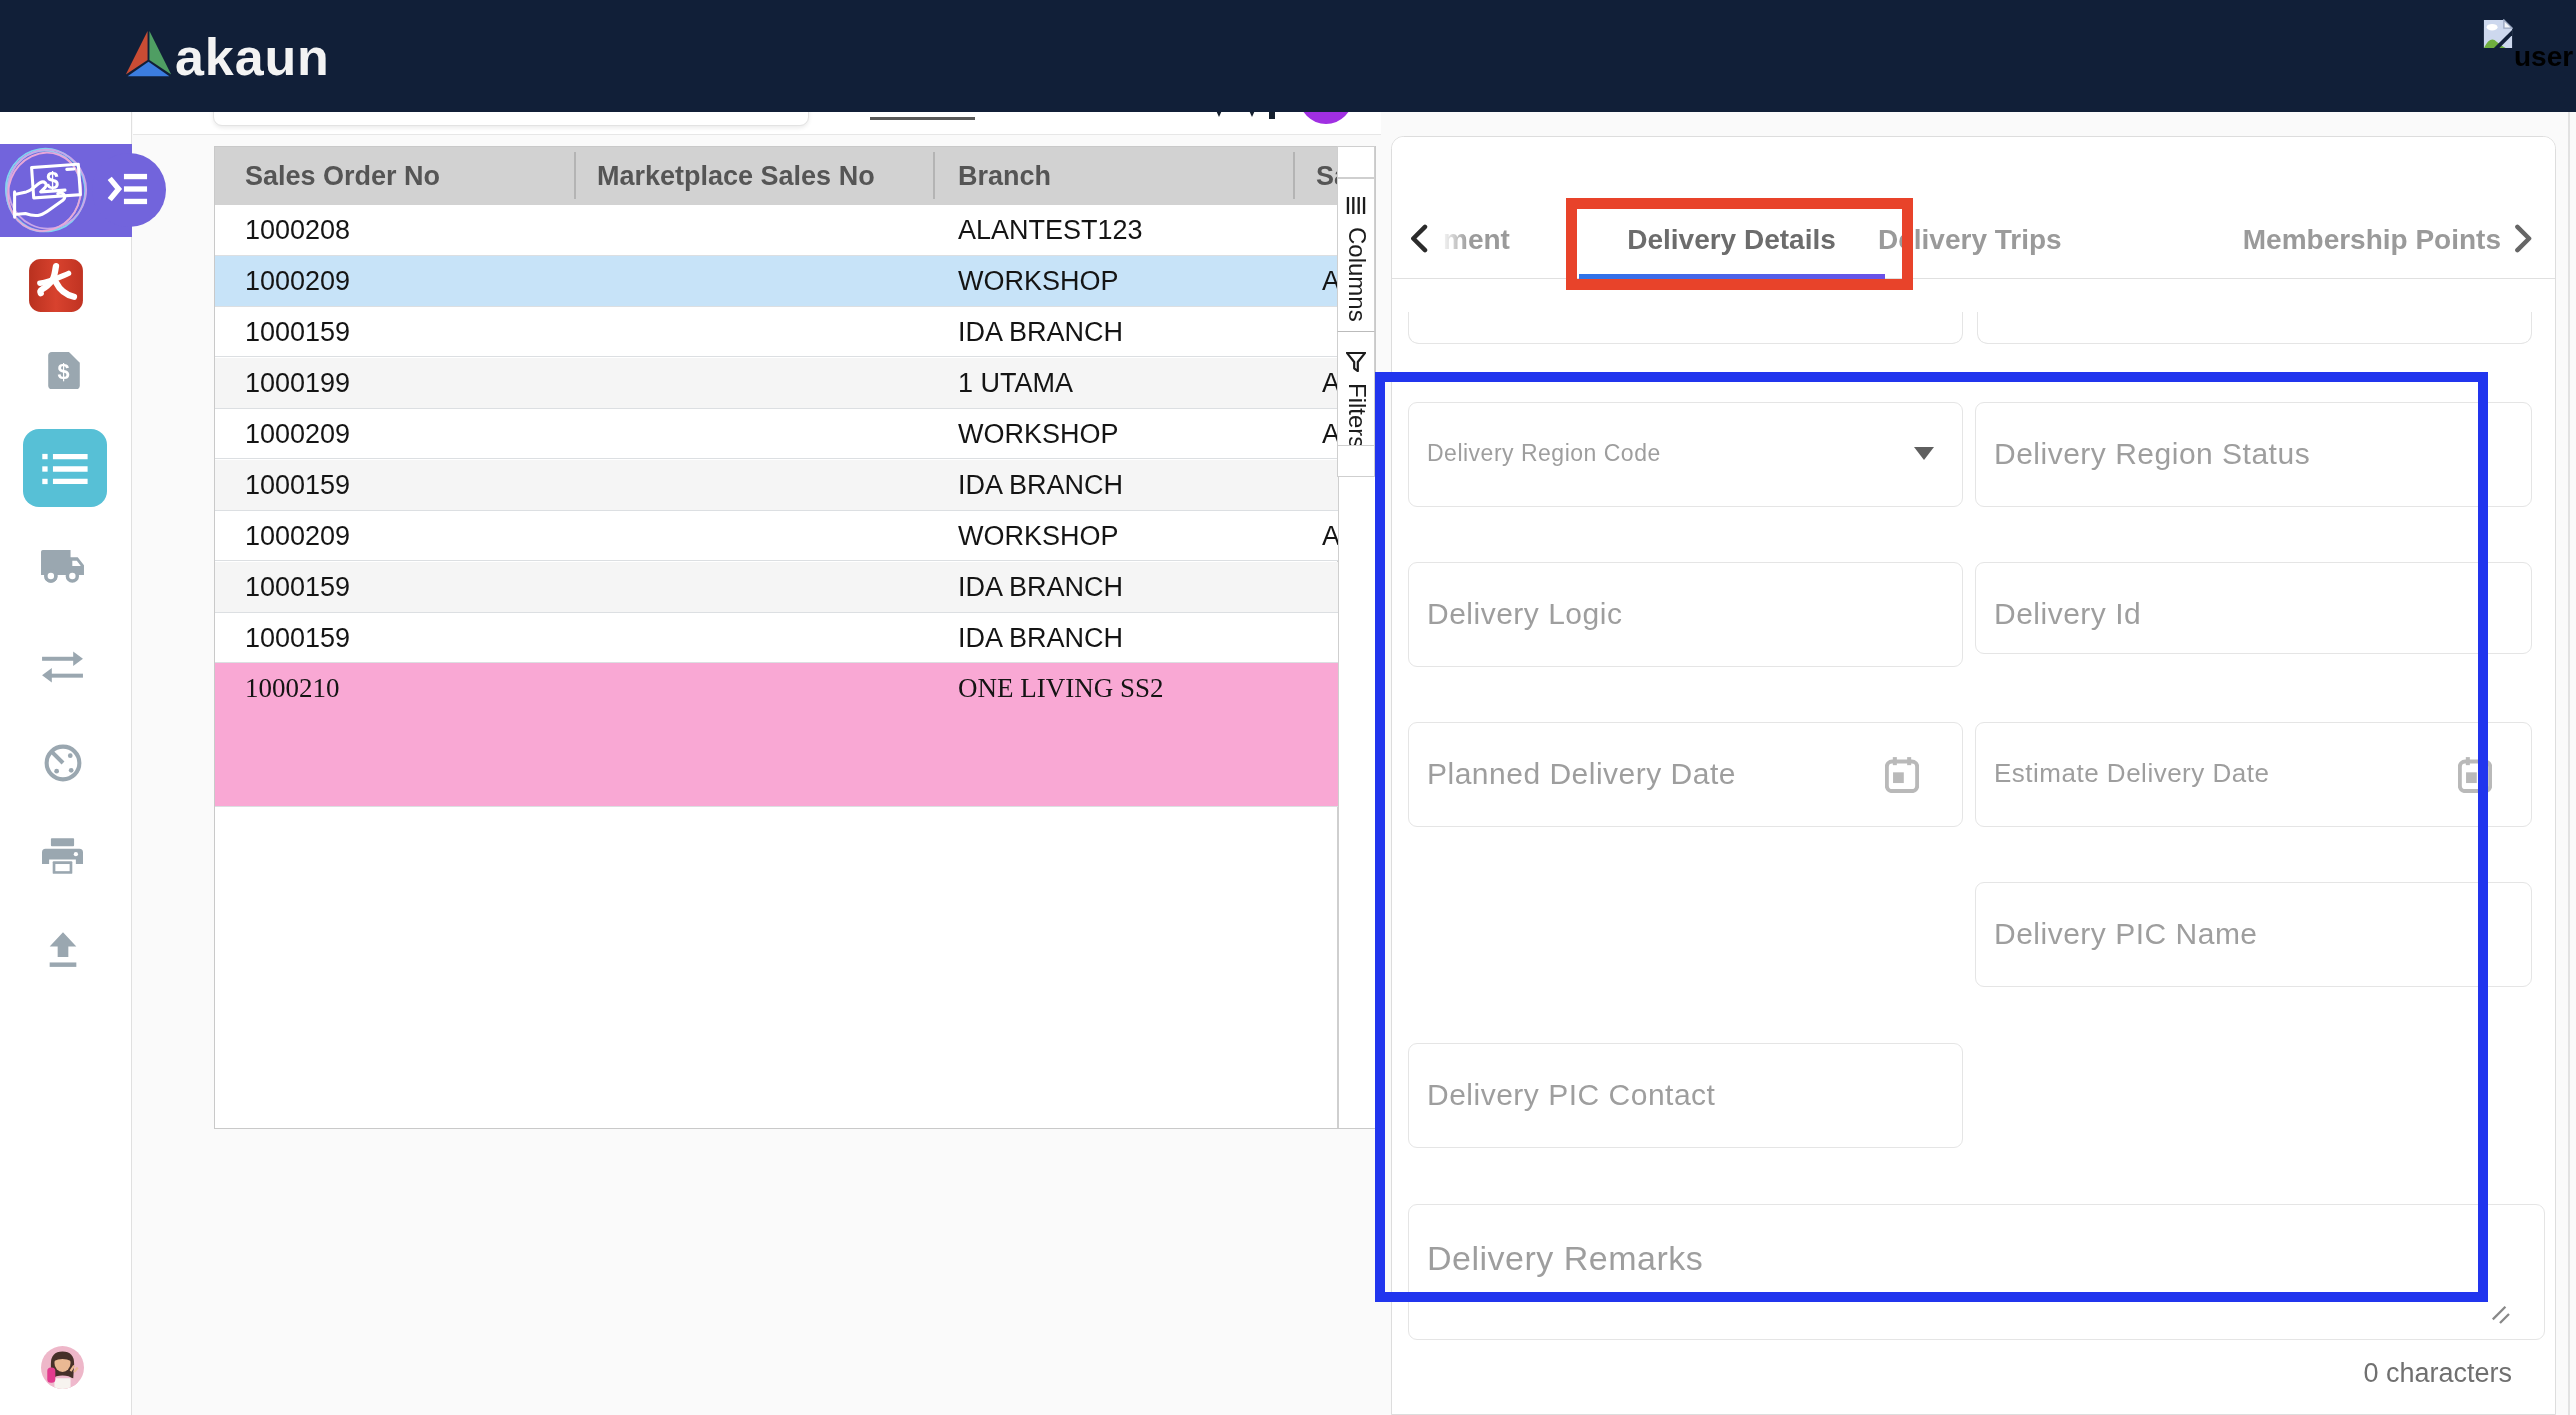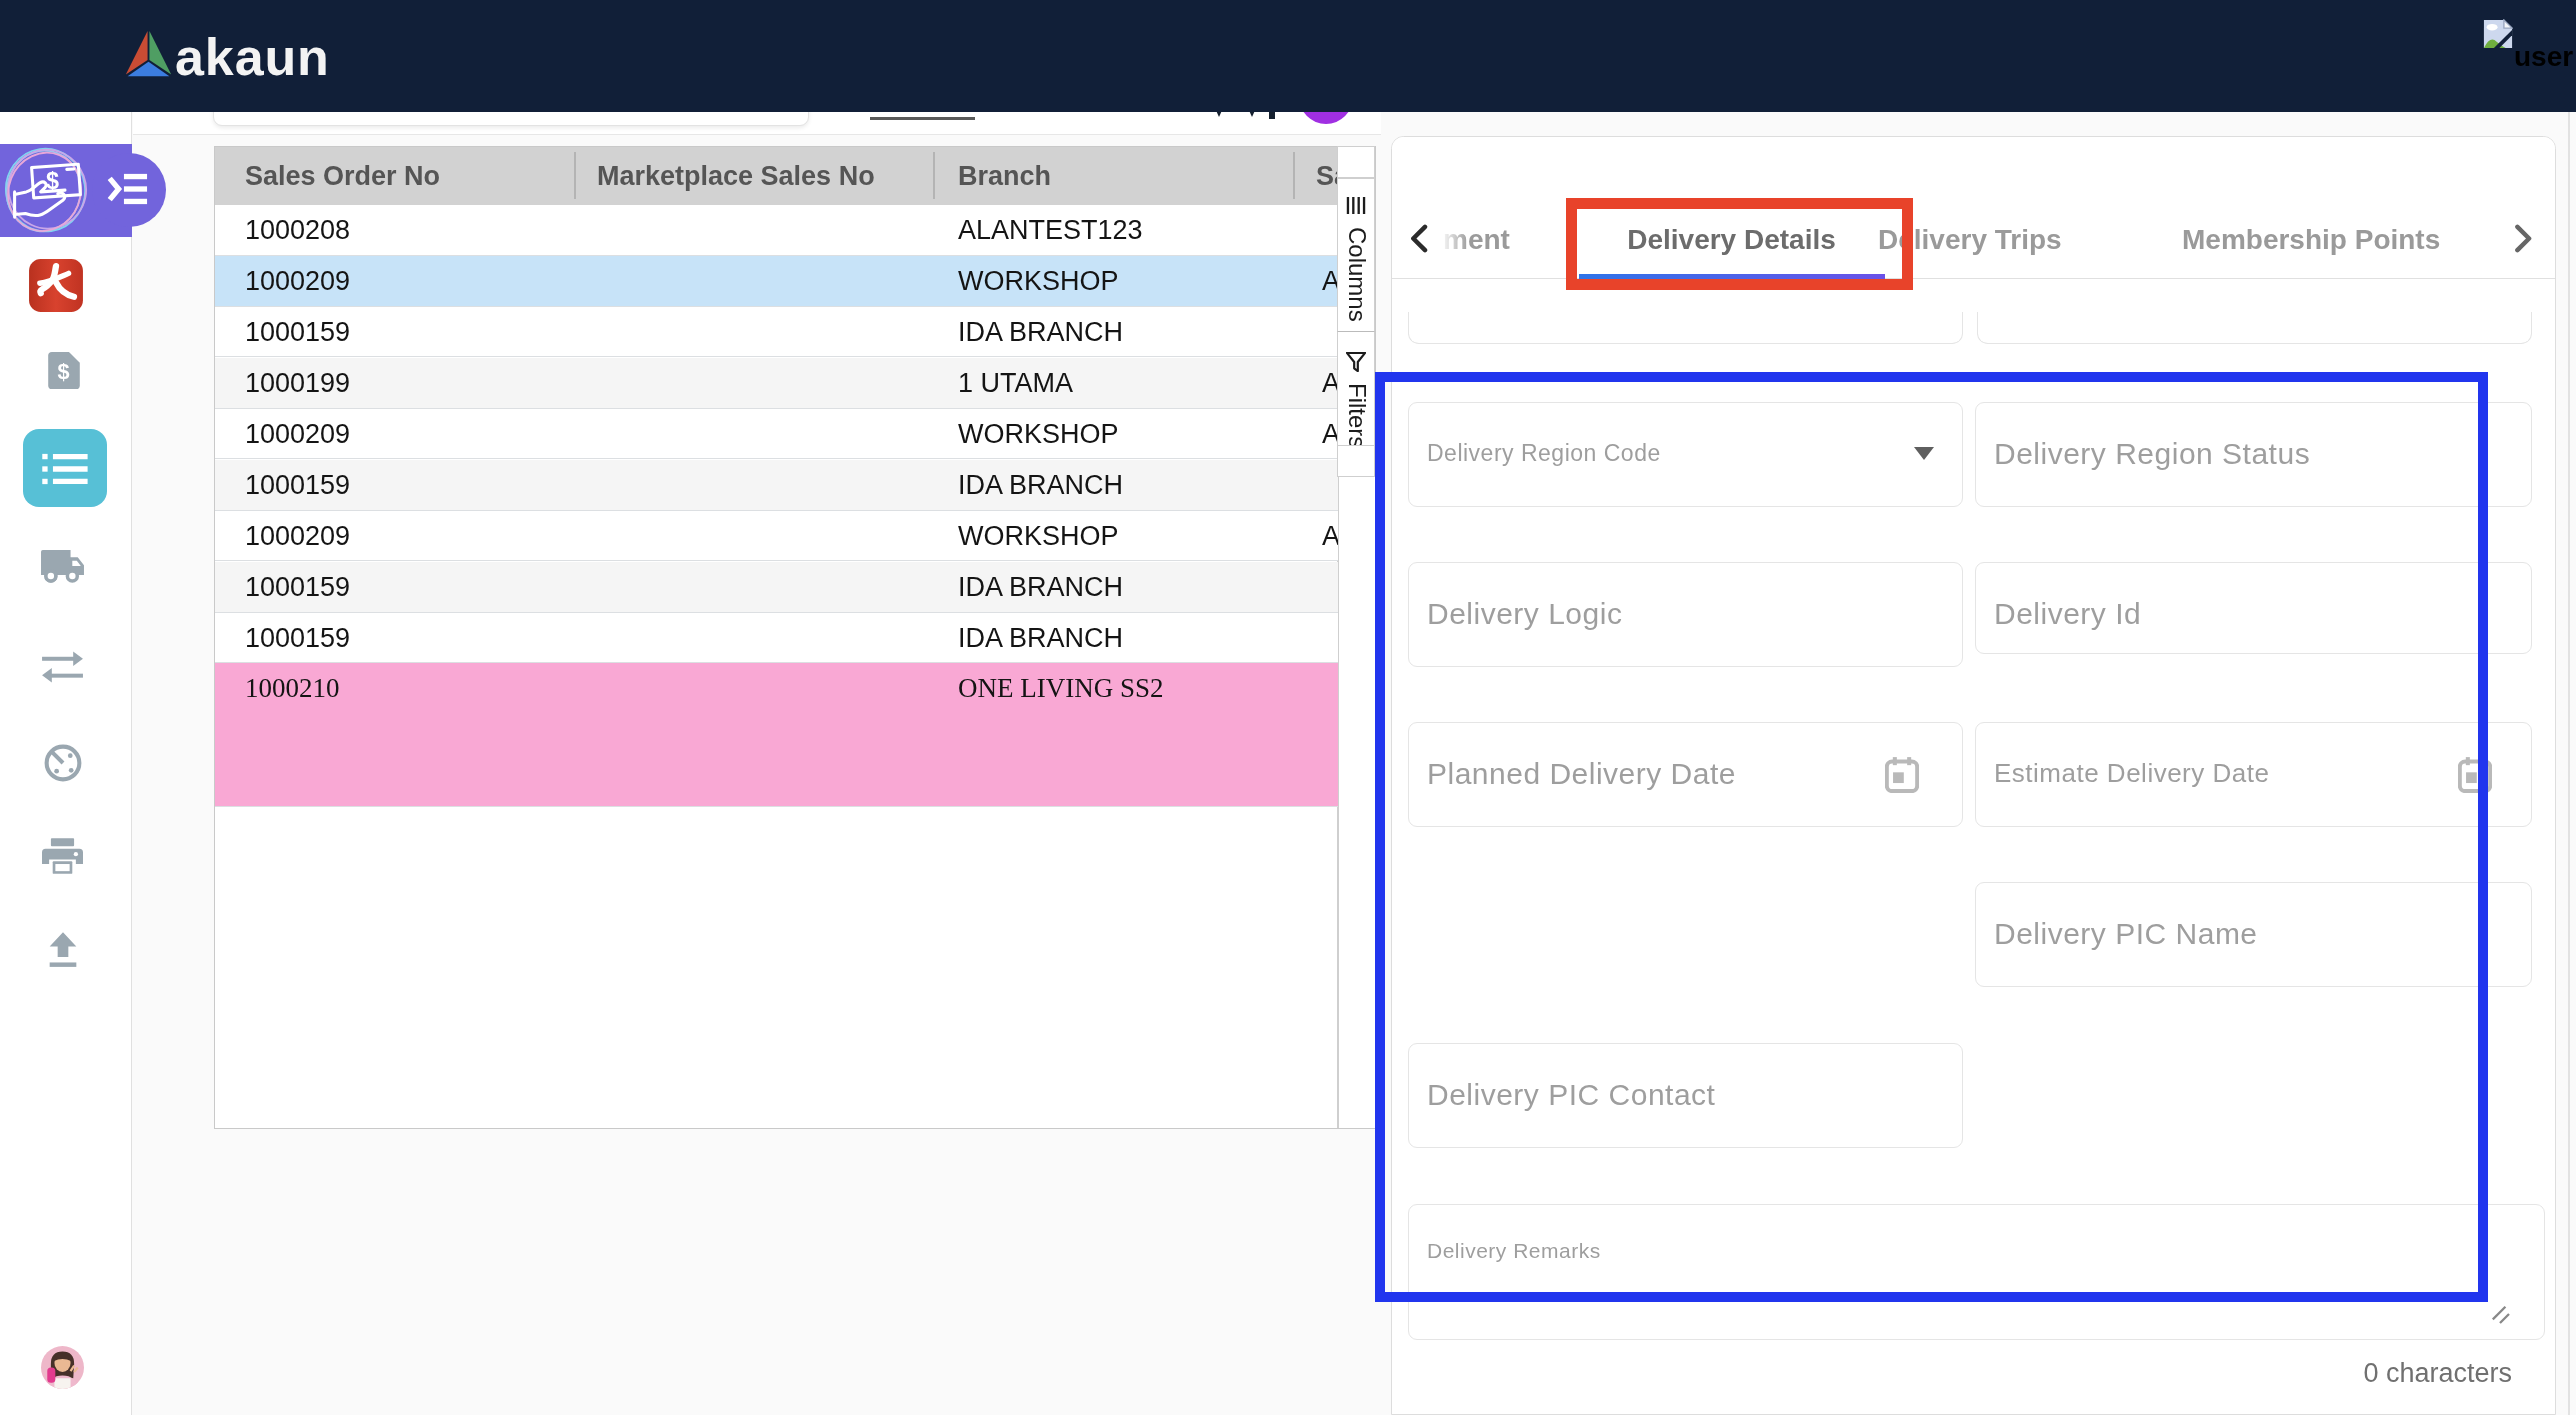--- a/index.html
+++ b/index.html
@@ -108,21 +108,21 @@
     <div class="abs" style="left:585px;top:175px;width:555px;height:32px;border:1.8px solid #e5e5e5;border-top:none;border-radius:0 0 10.8px 10.8px;"></div>
 
     <div class="abs" style="left:0;top:0;width:1165px;height:142px;background:#fff;border-bottom:1.8px solid #e0e0e0;"></div>
     <svg class="abs" style="left:15.3px;top:87px;" width="23.4" height="29" viewBox="0 0 26 32">
       <path d="M20 3 L7 16 L20 29" fill="none" stroke="#2b2b2b" stroke-width="5" stroke-linecap="round" stroke-linejoin="round"></path>
     </svg>
     <div class="abs" style="left:51px;top:87px;font-size:28px;font-weight:bold;color:#9a9a9a;">ment</div>
     <div class="abs" style="left:36px;top:54px;width:41px;height:72px;background:linear-gradient(90deg,#fff 30%,rgba(255,255,255,0));"></div>
     <div class="abs" style="left:180px;top:87px;width:319px;text-align:center;font-size:28px;font-weight:bold;color:#6c6c6c;">Delivery Details</div>
     <div class="abs" style="left:486px;top:87px;width:319px;text-align:left;font-size:28px;font-weight:bold;color:#9a9a9a;">Delivery Trips</div>
-    <div class="abs" style="left:790px;top:87px;width:319px;text-align:left;font-size:28px;font-weight:bold;color:#9a9a9a;">Membership Points</div>
+    <div class="abs" style="left:790px;top:87px;width:319px;text-align:right;font-size:28px;font-weight:bold;color:#9a9a9a;">Membership Points</div>
     <svg class="abs" style="left:1120px;top:87px;" width="23.4" height="29" viewBox="0 0 26 32">
       <path d="M6 3 L19 16 L6 29" fill="none" stroke="#666" stroke-width="5" stroke-linecap="round" stroke-linejoin="round"></path>
     </svg>
     <div class="abs" style="left:187px;top:137px;width:306px;height:5.4px;background:linear-gradient(90deg,#2e74e8,#6a52e8);"></div>
 
     <div class="abs" style="left:16px;top:265px;width:555px;height:105px;border:1.8px solid #e5e5e5;border-radius:9px;">
       <div class="abs" style="left:18px;top:0;line-height:101px;font-size:23px;letter-spacing:0.5px;color:#9e9e9e;">Delivery Region Code</div>
       <div class="abs" style="left:505px;top:44px;width:0;height:0;border-left:10.8px solid transparent;border-right:10.8px solid transparent;border-top:13.5px solid #5f5f5f;"></div>
     </div>
     <div class="abs" style="left:583px;top:265px;width:557px;height:105px;border:1.8px solid #e5e5e5;border-radius:9px;">
@@ -157,21 +157,21 @@
 
     <div class="abs" style="left:16px;top:906px;width:555px;height:105px;border:1.8px solid #e5e5e5;border-radius:9px;">
       <div class="abs" style="left:18px;top:0;line-height:101px;font-size:30px;letter-spacing:0.5px;color:#9e9e9e;">Delivery PIC Contact</div>
     </div>
 
     <div class="abs" style="left:583px;top:745px;width:557px;height:105px;border:1.8px solid #e5e5e5;border-radius:9px;">
       <div class="abs" style="left:18px;top:0;line-height:101px;font-size:30px;letter-spacing:0.5px;color:#9e9e9e;">Delivery PIC Name</div>
     </div>
 
     <div class="abs" style="left:16px;top:1067px;width:1137px;height:136px;border:1.8px solid #e5e5e5;border-radius:9px;">
-      <div class="abs" style="left:18px;top:34px;font-size:21px;letter-spacing:0.5px;color:#9e9e9e;">Delivery Remarks</div>
+      <div class="abs" style="left:18px;top:34px;font-size:34px;letter-spacing:0.5px;color:#9e9e9e;">Delivery Remarks</div>
       <svg class="abs" style="left:1082px;top:100px;" width="27" height="27" viewBox="0 0 30 30">
         <line x1="2" y1="16" x2="16" y2="2" stroke="#888" stroke-width="2.5"></line>
         <line x1="10" y1="20" x2="20" y2="10" stroke="#888" stroke-width="2.5"></line>
       </svg>
     </div>
     <div class="abs" style="left:850px;top:1221px;width:270px;text-align:right;font-size:27px;color:#707070;">0 characters</div>
   </div>
   <div class="abs" style="left:2568px;top:112px;width:1.8px;height:1303px;background:#e2e2e2;"></div>
 
   <div class="abs" id="header" style="left:0;top:0;width:2576px;height:112px;background:#111f38;z-index:40;">

